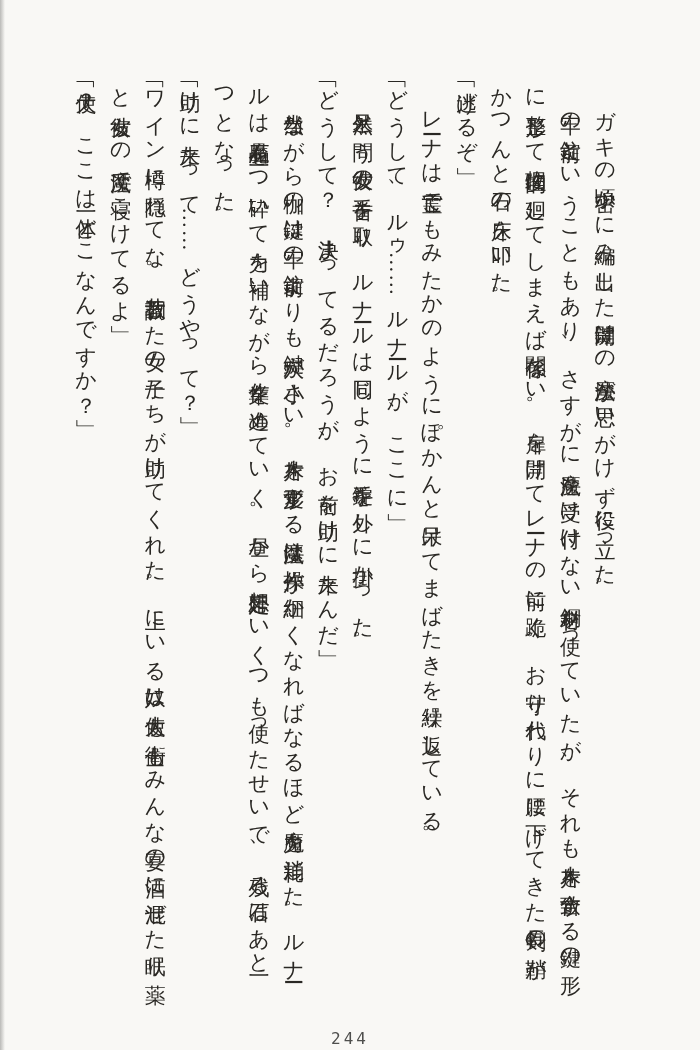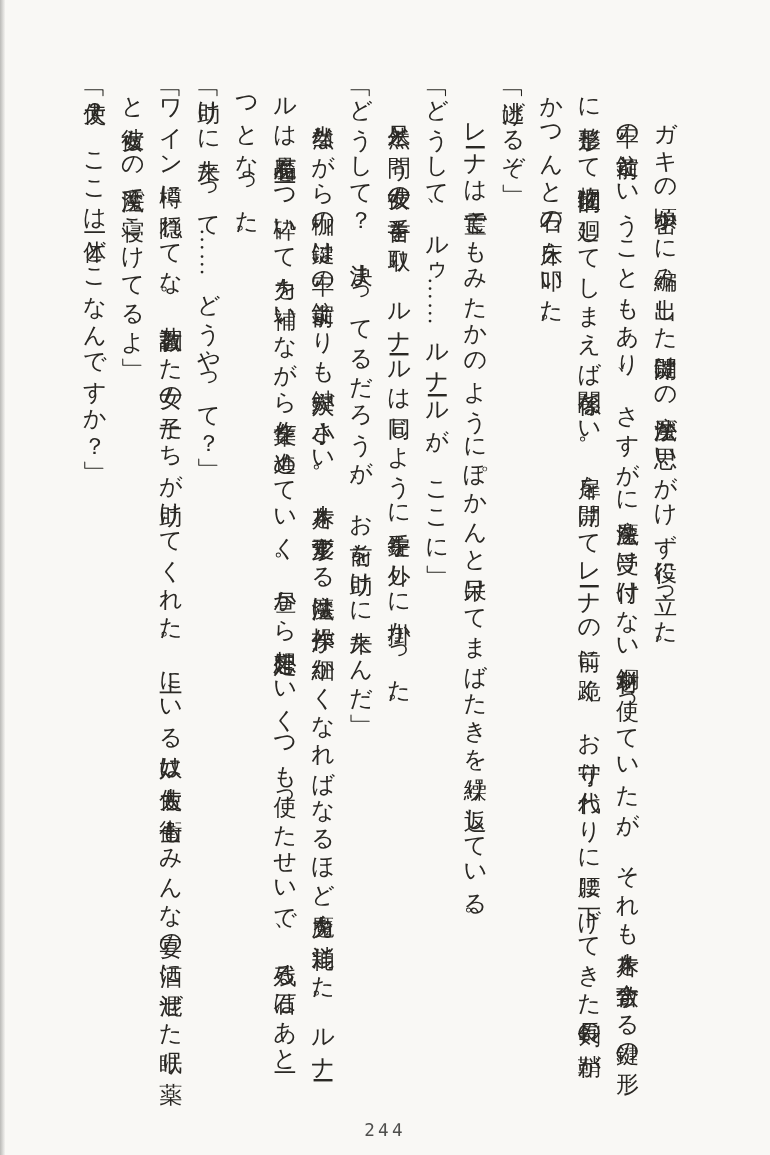--- a/index.html
+++ b/index.html
@@ -40,21 +40,21 @@
   }
   .para {
     margin: 0;
     padding: 0;
   }
   .para.indent {
     text-indent: 22.6px;        
   }
   .page-number {
     position: absolute;
-    bottom: 13px;
+    bottom: 2px;
     left: 0;
     width: 100%;
     text-align: center;
     font-family: "DejaVu Sans Mono", "Liberation Mono", monospace;
     font-size: 16px;
     letter-spacing: 3px;
     color: #4f4f4d;
   }
 </style>
 </head>

